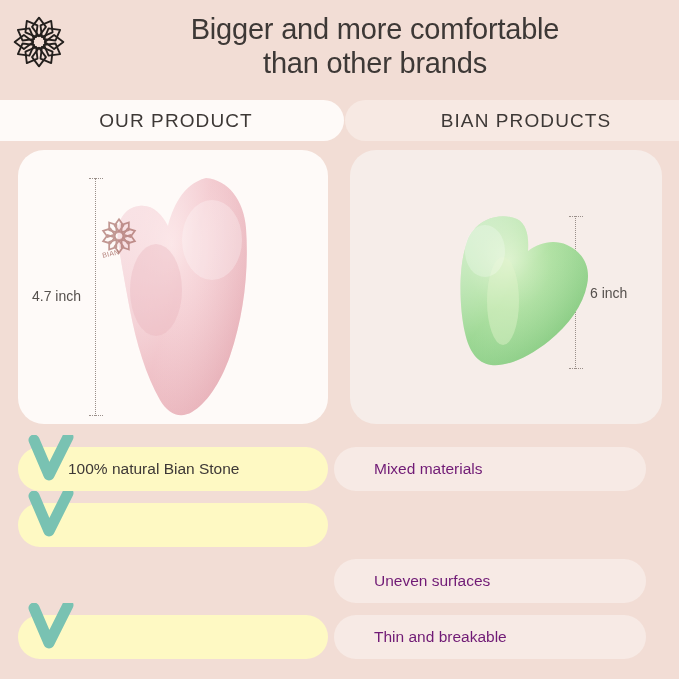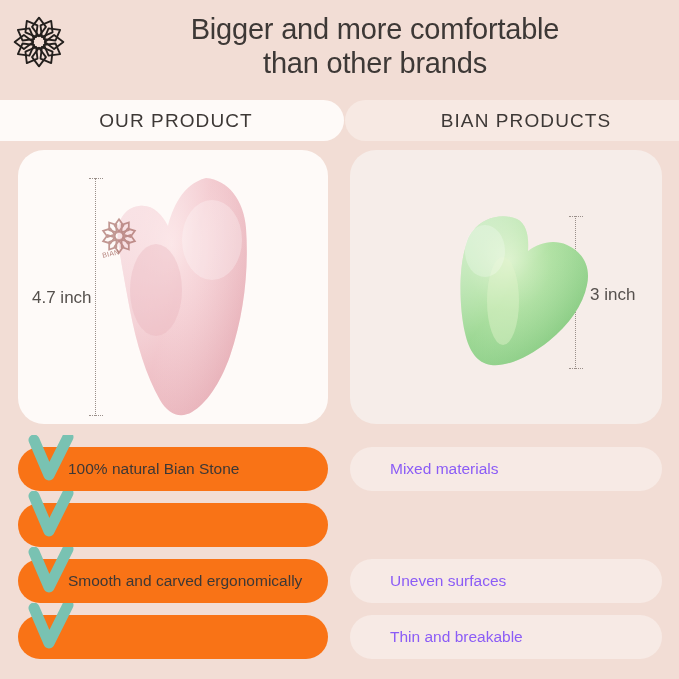--- a/index.html
+++ b/index.html
@@ -93,21 +93,21 @@
     width: 14px;
     border-top: 1px dotted #9a8f8a;
   }
   .dimline::before { top: 0; }
   .dimline::after  { bottom: 0; }
   .dim-left  { left: 77px; top: 28px;  height: 238px; }
   .dim-right { left: 225px; top: 66px; height: 153px; }
 
   .dimlabel {
     position: absolute;
-    font-size: 17px;
+    font-size: 14px;
     color: #55504d;
     white-space: nowrap;
   }
   .dimlabel.l-left  { left: 14px;  top: 138px; }
   .dimlabel.l-right { left: 240px; top: 135px; }
 
   
   .stone {
     position: absolute;
   }
@@ -138,27 +138,27 @@
     height: 44px;
     border-radius: 22px;
     display: flex;
     align-items: center;
     font-size: 15.5px;
     color: #3d3836;
   }
   .feature.left {
     left: 18px;
     width: 310px;
-    background: #f97316;
+    background: #fef9c3;
   }
   .feature.right {
-    left: 350px;
+    left: 334px;
     width: 312px;
     background: #f7eae5;
-    color: #8b5cf6;
+    color: #701a75;
   }
   .feature.left  .feat-label { padding-left: 50px; }
   .feature.right .feat-label { padding-left: 40px; }
 
   .check {
     position: absolute;
     left: 10px;
     top: -12px;
     width: 46px;
     height: 46px;
@@ -270,21 +270,21 @@
           <circle cx="50" cy="50" r="10"></circle>
         </g>
       </svg>
     </div>
     <div class="engrave-text">BIAN</div>
   </div>
 
   <div class="card right">
 
     <div class="dimline dim-right"></div>
-    <div class="dimlabel l-right">3 inch</div>
+    <div class="dimlabel l-right">6 inch</div>
 
     <div class="stone stone-green">
       <svg viewBox="0 0 155 175" width="155" height="175">
         <defs>
           <radialGradient id="greenGrad" cx="38%" cy="30%" r="88%">
             <stop offset="0%" stop-color="#d6f0c4"></stop>
             <stop offset="38%" stop-color="#aadf9c"></stop>
             <stop offset="100%" stop-color="#7ec97a"></stop>
           </radialGradient>
           <linearGradient id="greenSheen" x1="10%" y1="0%" x2="90%" y2="80%">
@@ -329,28 +329,20 @@
   </div>
 
   <div class="feature left" style="top:503px">
     <span class="check">
       <svg viewBox="0 0 46 46" width="46" height="46">
         <path d="M6 5 L21 40 L40 2" fill="none" stroke="#79c2b2" stroke-width="11" stroke-linecap="round" stroke-linejoin="round"></path>
       </svg>
     </span>
   </div>
 
-  <div class="feature left" style="top:559px">
-    <span class="feat-label">Smooth and carved ergonomically</span>
-    <span class="check">
-      <svg viewBox="0 0 46 46" width="46" height="46">
-        <path d="M6 5 L21 40 L40 2" fill="none" stroke="#79c2b2" stroke-width="11" stroke-linecap="round" stroke-linejoin="round"></path>
-      </svg>
-    </span>
-  </div>
 
   <div class="feature left" style="top:615px">
     <span class="check">
       <svg viewBox="0 0 46 46" width="46" height="46">
         <path d="M6 5 L21 40 L40 2" fill="none" stroke="#79c2b2" stroke-width="11" stroke-linecap="round" stroke-linejoin="round"></path>
       </svg>
     </span>
   </div>
 
   <div class="feature right" style="top:447px">

